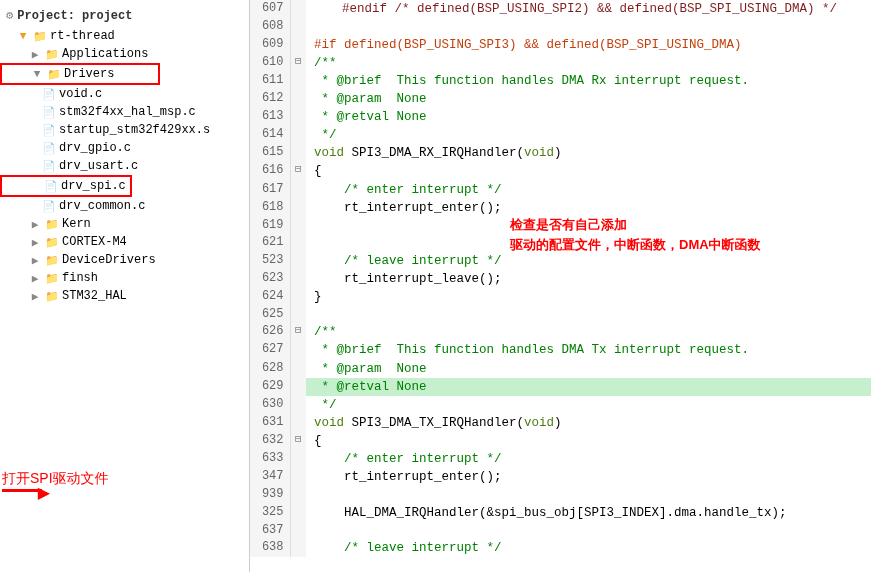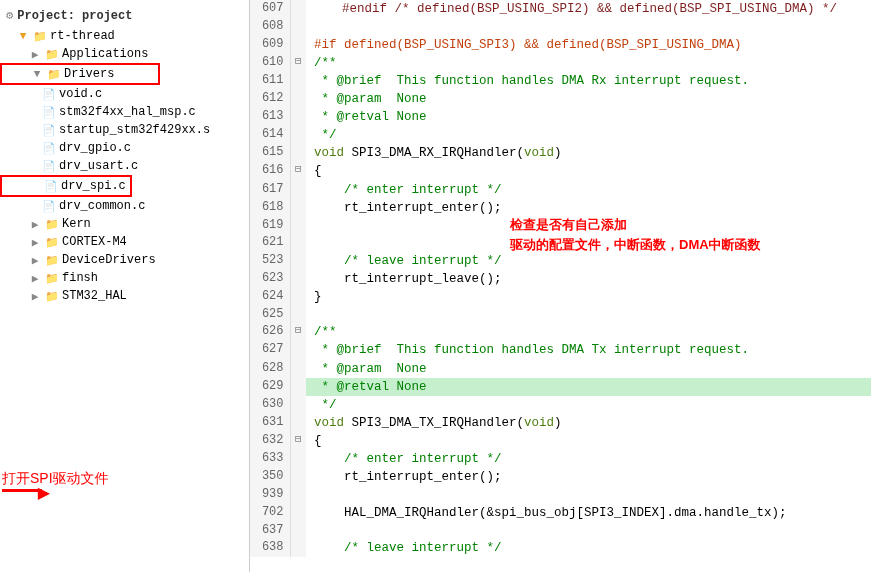--- a/index.html
+++ b/index.html
@@ -368,31 +368,31 @@
     <td class="line-num">632</td>
     <td class="line-gutter">⊟</td>
     <td class="line-code" style="">{</td>
   </tr>
           <tr>
     <td class="line-num">633</td>
     <td class="line-gutter"></td>
     <td class="line-code" style=""><span class="cm">    /* enter interrupt */</span></td>
   </tr>
           <tr>
-    <td class="line-num">350</td>
+    <td class="line-num">347</td>
     <td class="line-gutter"></td>
     <td class="line-code" style="">    rt_interrupt_enter();</td>
   </tr>
           <tr>
     <td class="line-num">939</td>
     <td class="line-gutter"></td>
     <td class="line-code" style=""></td>
   </tr>
           <tr>
-    <td class="line-num">702</td>
+    <td class="line-num">325</td>
     <td class="line-gutter"></td>
     <td class="line-code" style="">    HAL_DMA_IRQHandler(&amp;spi_bus_obj[SPI3_INDEX].dma.handle_tx);</td>
   </tr>
           <tr>
     <td class="line-num">637</td>
     <td class="line-gutter"></td>
     <td class="line-code" style=""></td>
   </tr>
           <tr>
     <td class="line-num">638</td>

